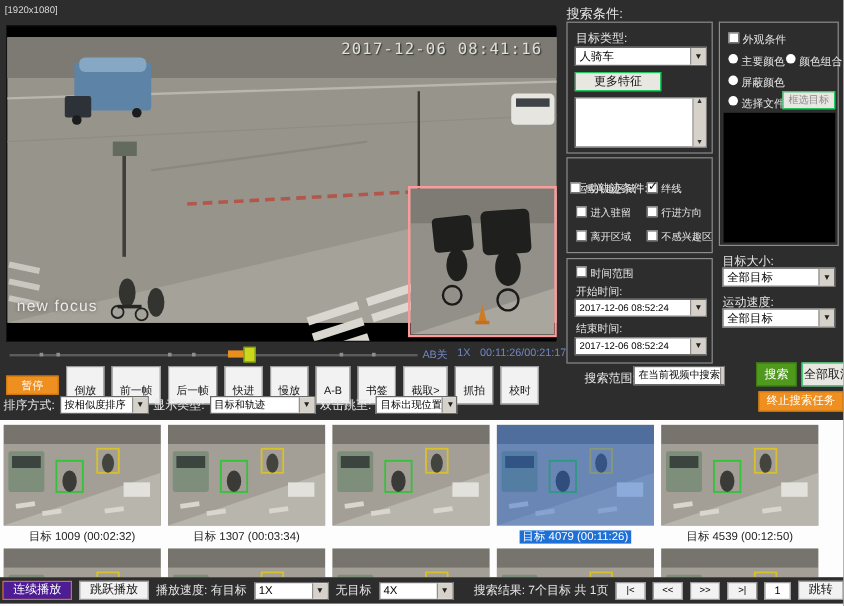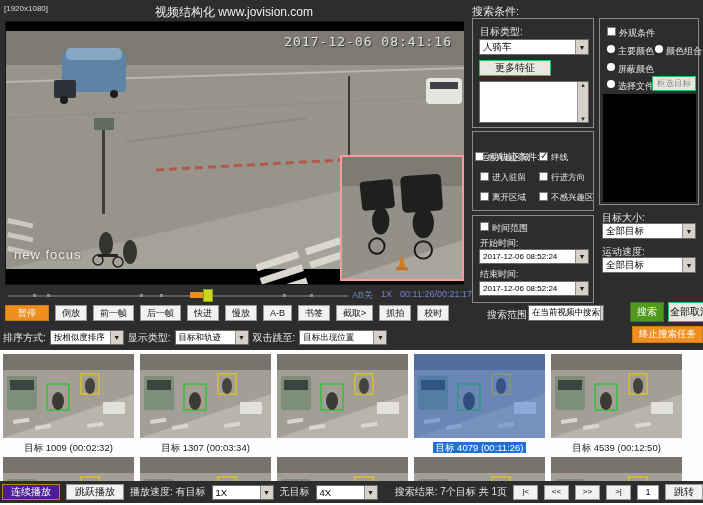--- a/index.html
+++ b/index.html
@@ -26,21 +26,21 @@
        color:#dfe0d8;text-shadow:1px 1px 1px #333;letter-spacing:1px}
   .watermark{position:absolute;left:8px;bottom:22px;font-size:13px;color:#eceae2;text-shadow:0 0 3px #555;letter-spacing:1px}
   .pip{position:absolute;left:334px;top:133px;width:124px;height:126px;border:2px solid #ff9a9a;overflow:hidden}
   .pip svg{display:block;width:120px;height:122px}
   .timeline-track{position:absolute;left:8px;top:295px;width:340px;height:2px;background:#5c5c5c}
   .tl-dot{position:absolute;top:294px;width:3px;height:3px;background:#8f8f8f}
   .tl-seg{position:absolute;top:292px;height:6px;background:#e88f1f}
   .tl-thumb{position:absolute;left:203px;top:289px;width:10px;height:13px;background:#cdd61e;border:1px solid #7ea512}
   .tl-text{position:absolute;left:352px;top:289px;font-size:9px;color:#7187c4;white-space:nowrap;display:flex;gap:8px}
   .transport{position:absolute;left:5px;top:305px;display:flex;gap:6px;align-items:center}
-  .tbtn{height:16px;padding:2px 6px;background:#f2f2f2;border:1px solid #9a9a9a;font-size:9px;color:#111;white-space:nowrap;cursor:pointer;line-height:1}
+  .tbtn{height:16px;padding:15px 6px;background:#f2f2f2;border:1px solid #9a9a9a;font-size:9px;color:#111;white-space:nowrap;cursor:pointer;line-height:1}
   .tbtn.accent{background:#ef8f1f;border-color:#cc7a12;color:#fff;padding:0 12px}
   .optrow{position:absolute;left:3px;top:330px;display:flex;gap:4px;align-items:center}
   .optrow .combo{position:static;height:15px}
   .thumbs-bg{position:absolute;left:0;top:350px;width:703px;height:155px;background:#fdfdfd}
   .thumb{position:absolute;width:131px;height:84px;overflow:hidden;background:#9a9a94;cursor:pointer}
   .thumb svg{display:block;width:131px;height:84px}
   .thumb .ovl{position:absolute;left:0;top:0;right:0;bottom:0;background:rgba(35,105,215,.45)}
   .cap{position:absolute;width:131px;text-align:center;font-size:9.5px;color:#222;height:13px;line-height:13px;white-space:nowrap}
   .cap.selected span{background:#1e6fd6;color:#fff;padding:0 2px}
   .bottombar{position:absolute;left:0;top:481px;width:703px;height:22px;background:#2d2d2d;display:flex;align-items:center;gap:6px;padding-left:2px}
@@ -89,21 +89,20 @@
         </g>
         <circle cx="36" cy="92" r="8" fill="none" stroke="#1a1a18" stroke-width="2"></circle>
         <circle cx="84" cy="96" r="9" fill="none" stroke="#1a1a18" stroke-width="2"></circle>
         <polygon points="58,116 66,116 62,100" fill="#d07a22"></polygon>
         <rect x="56" y="114" width="12" height="3" fill="#c56f1e"></rect>
       </symbol>
     </defs>
   </svg>
 
   <div class="res-tag">[1920x1080]</div>
-  <div class="topbar-title">视频结构化 www.jovision.com</div>
 
   <div class="video">
     <svg class="scene" viewBox="0 0 458 262">
       <rect width="458" height="262" fill="#000"></rect>
       <rect y="9" width="458" height="238" fill="#97948c"></rect>
       <rect y="9" width="458" height="34" fill="#7c7a72"></rect>
       <polygon points="0,247 458,140 458,247" fill="#a5a299"></polygon>
       <line x1="0" y1="60" x2="458" y2="46" stroke="#b9b6ad" stroke-width="2"></line>
       <line x1="0" y1="96" x2="458" y2="74" stroke="#8e8c84" stroke-width="1"></line>
       <line x1="150" y1="148" x2="335" y2="138" stroke="#b2574a" stroke-width="3" stroke-dasharray="8 5"></line>
@@ -180,26 +179,26 @@
     <button class="tbtn">校时</button>
   </div>
 
   <div class="optrow">
     <span class="lbl">排序方式:</span>
     <div class="combo" style="width:74px">
       <span style="font-size:8.5px">按相似度排序</span>
       <span class="arrow">▼</span>
     </div>
     <span class="lbl">显示类型:</span>
-    <div class="combo" style="width:74px">
+    <div class="combo" style="width:88px">
       <span style="font-size:8.5px">目标和轨迹</span>
       <span class="arrow">▼</span>
     </div>
     <span class="lbl">双击跳至:</span>
-    <div class="combo" style="width:88px">
+    <div class="combo" style="width:68px">
       <span style="font-size:8.5px">目标出现位置</span>
       <span class="arrow">▼</span>
     </div>
   </div>
 
   <div class="thumbs-bg">
     <div class="thumb" style="left:3px;top:4px">
         <svg>
           <use href="#scene-thumb"></use>
         </svg>

